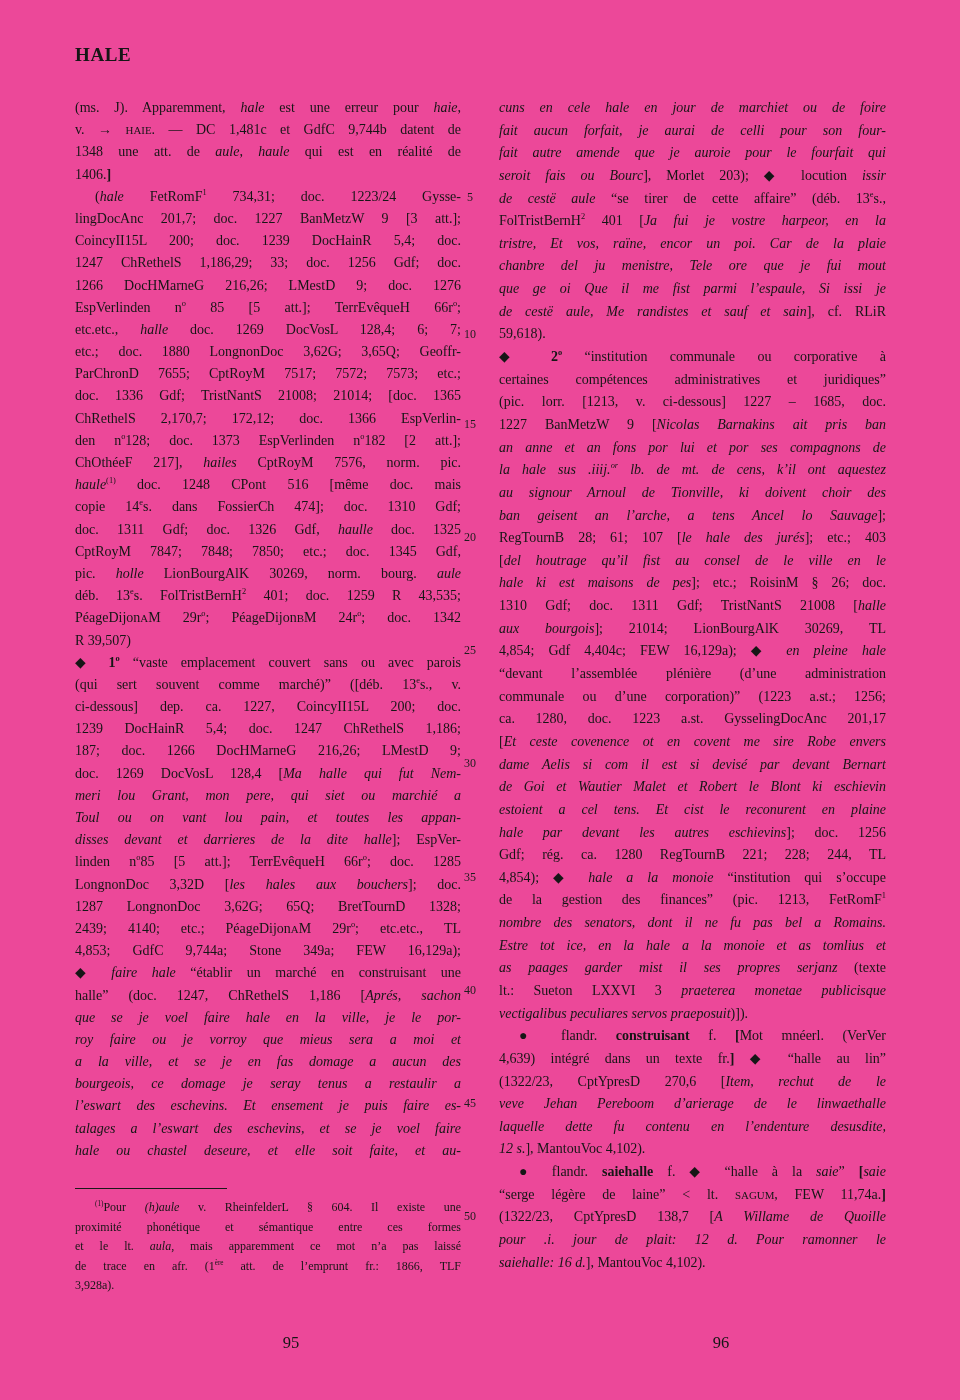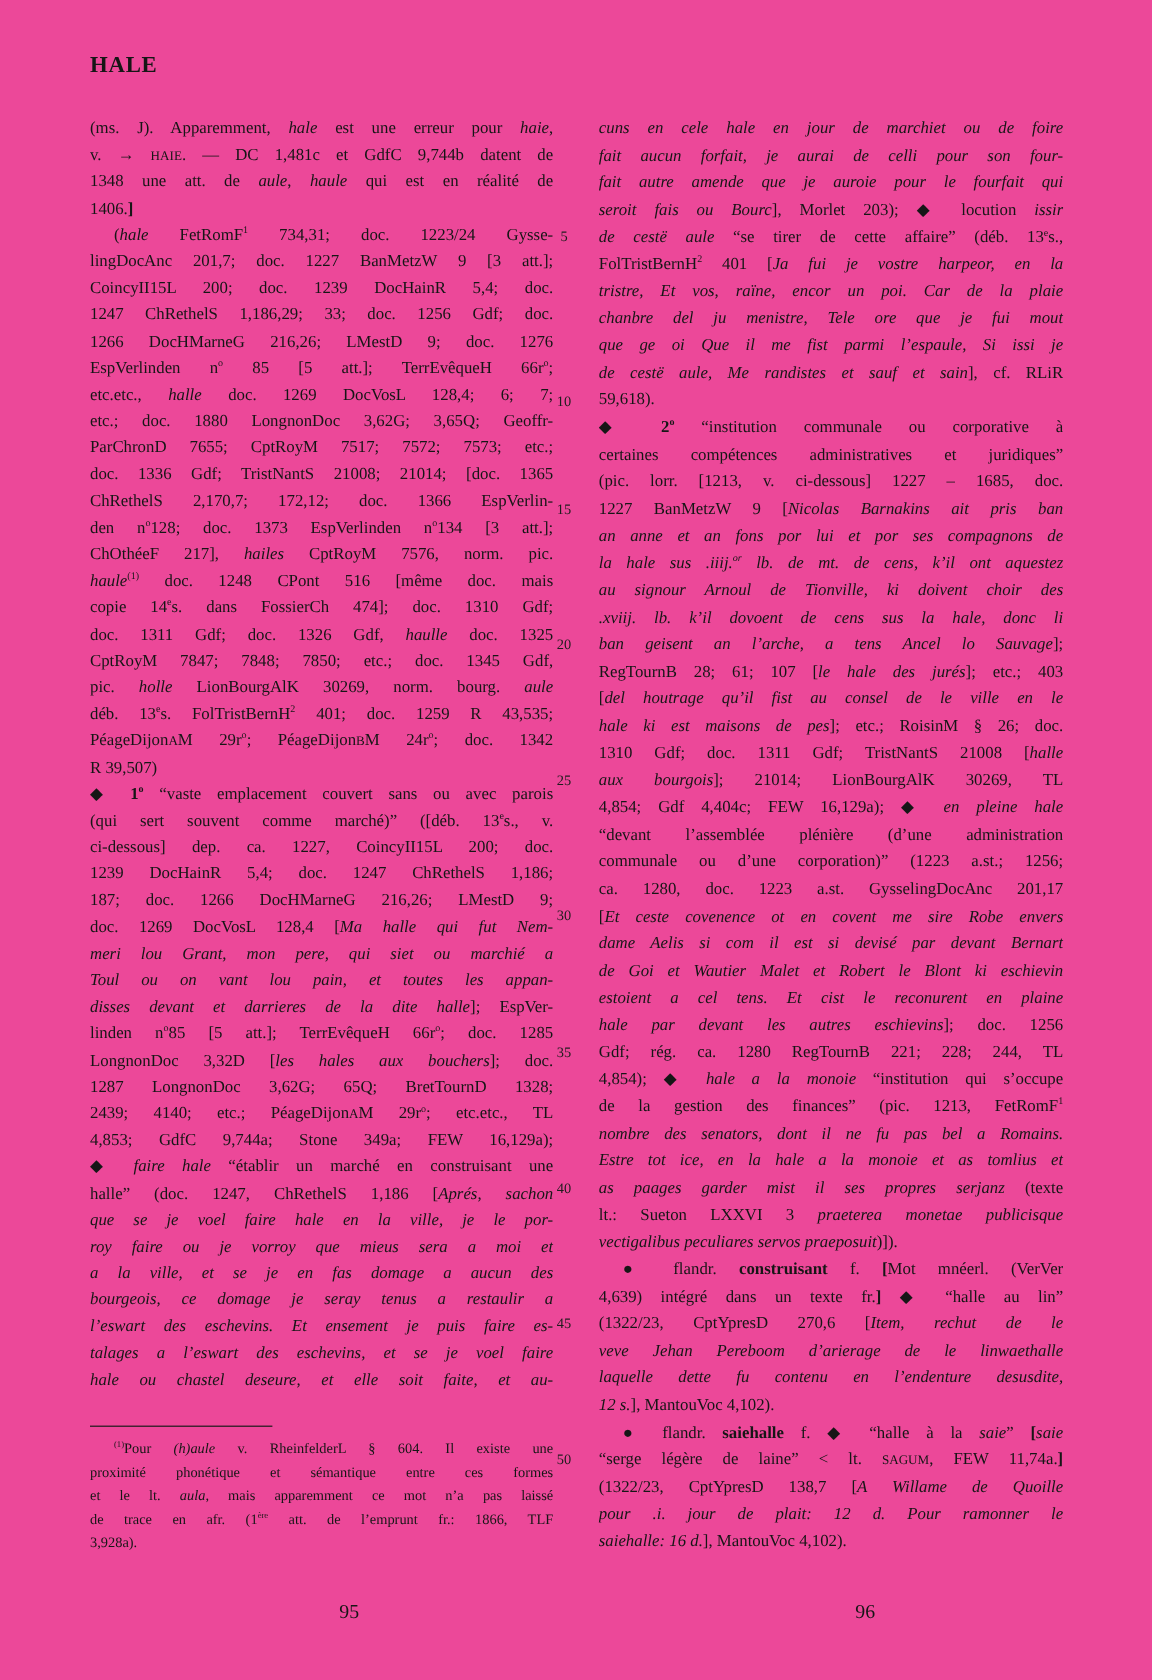--- a/index.html
+++ b/index.html
@@ -66,21 +66,21 @@
       <div class="line"><span>lingDocAnc 201,7; doc. 1227 BanMetzW 9 [3 att.];</span></div>
       <div class="line"><span>CoincyII15L 200; doc. 1239 DocHainR 5,4; doc.</span></div>
       <div class="line"><span>1247 ChRethelS 1,186,29; 33; doc. 1256 Gdf; doc.</span></div>
       <div class="line"><span>1266 DocHMarneG 216,26; LMestD 9; doc. 1276</span></div>
       <div class="line"><span>EspVerlinden n</span><span class="sup">o</span><span> 85 [5 att.]; TerrEvêqueH 66r</span><span class="sup">o</span><span>;</span></div>
       <div class="line"><span>etc.etc., </span><span class="i">halle</span><span> doc. 1269 DocVosL 128,4; 6; 7;</span></div>
       <div class="line"><span>etc.; doc. 1880 LongnonDoc 3,62G; 3,65Q; Geoffr-</span></div>
       <div class="line"><span>ParChronD 7655; CptRoyM 7517; 7572; 7573; etc.;</span></div>
       <div class="line"><span>doc. 1336 Gdf; TristNantS 21008; 21014; [doc. 1365</span></div>
       <div class="line"><span>ChRethelS 2,170,7; 172,12; doc. 1366 EspVerlin-</span></div>
-      <div class="line"><span>den n</span><span class="sup">o</span><span>128; doc. 1373 EspVerlinden n</span><span class="sup">o</span><span>134 [3 att.];</span></div>
+      <div class="line"><span>den n</span><span class="sup">o</span><span>128; doc. 1373 EspVerlinden n</span><span class="sup">o</span><span>182 [2 att.];</span></div>
       <div class="line"><span>ChOthéeF 217], </span><span class="i">hailes</span><span> CptRoyM 7576, norm. pic.</span></div>
       <div class="line"><span class="i">haule</span><span class="sup">(1)</span><span> doc. 1248 CPont 516 [même doc. mais</span></div>
       <div class="line"><span>copie 14</span><span class="sup">e</span><span>s. dans FossierCh 474]; doc. 1310 Gdf;</span></div>
       <div class="line"><span>doc. 1311 Gdf; doc. 1326 Gdf, </span><span class="i">haulle</span><span> doc. 1325</span></div>
       <div class="line"><span>CptRoyM 7847; 7848; 7850; etc.; doc. 1345 Gdf,</span></div>
       <div class="line"><span>pic. </span><span class="i">holle</span><span> LionBourgAlK 30269, norm. bourg. </span><span class="i">aule</span></div>
       <div class="line"><span>déb. 13</span><span class="sup">e</span><span>s. FolTristBernH</span><span class="sup">2</span><span> 401; doc. 1259 R 43,535;</span></div>
       <div class="line"><span>PéageDijon</span><span class="sc">A</span><span>M 29r</span><span class="sup">o</span><span>; PéageDijon</span><span class="sc">B</span><span>M 24r</span><span class="sup">o</span><span>; doc. 1342</span></div>
       <div class="line last"><span>R 39,507)</span></div>
       <div class="line"><span>◆ </span><span class="b">1</span><span class="sup b">o</span><span> “vaste emplacement couvert sans ou avec parois</span></div>
@@ -133,21 +133,20 @@
       <div class="line"><span class="i">que ge oi Que il me fist parmi l’espaule, Si issi je</span></div>
       <div class="line"><span class="i">de cestë aule, Me randistes et sauf et sain</span><span>], cf. RLiR</span></div>
       <div class="line last"><span>59,618).</span></div>
       <div class="line"><span>◆ </span><span class="b">2</span><span class="sup b">o</span><span> “institution communale ou corporative à</span></div>
       <div class="line"><span>certaines compétences administratives et juridiques”</span></div>
       <div class="line"><span>(pic. lorr. [1213, v. ci-dessous] 1227 – 1685, doc.</span></div>
       <div class="line"><span>1227 BanMetzW 9 [</span><span class="i">Nicolas Barnakins ait pris ban</span></div>
       <div class="line"><span class="i">an anne et an fons por lui et por ses compagnons de</span></div>
       <div class="line"><span class="i">la hale sus .iiij.</span><span class="sup i">or</span><span class="i"> lb. de mt. de cens, k’il ont aquestez</span></div>
       <div class="line"><span class="i">au signour Arnoul de Tionville, ki doivent choir des</span></div>
-      <div class="line"><span class="i">.xviij. lb. k’il dovoent de cens sus la hale, donc li</span></div>
       <div class="line"><span class="i">ban geisent an l’arche, a tens Ancel lo Sauvage</span><span>];</span></div>
       <div class="line"><span>RegTournB 28; 61; 107 [</span><span class="i">le hale des jurés</span><span>]; etc.; 403</span></div>
       <div class="line"><span>[</span><span class="i">del houtrage qu’il fist au consel de le ville en le</span></div>
       <div class="line"><span class="i">hale ki est maisons de pes</span><span>]; etc.; RoisinM § 26; doc.</span></div>
       <div class="line"><span>1310 Gdf; doc. 1311 Gdf; TristNantS 21008 [</span><span class="i">halle</span></div>
       <div class="line"><span class="i">aux bourgois</span><span>]; 21014; LionBourgAlK 30269, TL</span></div>
       <div class="line"><span>4,854; Gdf 4,404c; FEW 16,129a); ◆ </span><span class="i">en pleine hale</span></div>
       <div class="line"><span>“devant l’assemblée plénière (d’une administration</span></div>
       <div class="line"><span>communale ou d’une corporation)” (1223 a.st.; 1256;</span></div>
       <div class="line"><span>ca. 1280, doc. 1223 a.st. GysselingDocAnc 201,17</span></div>

